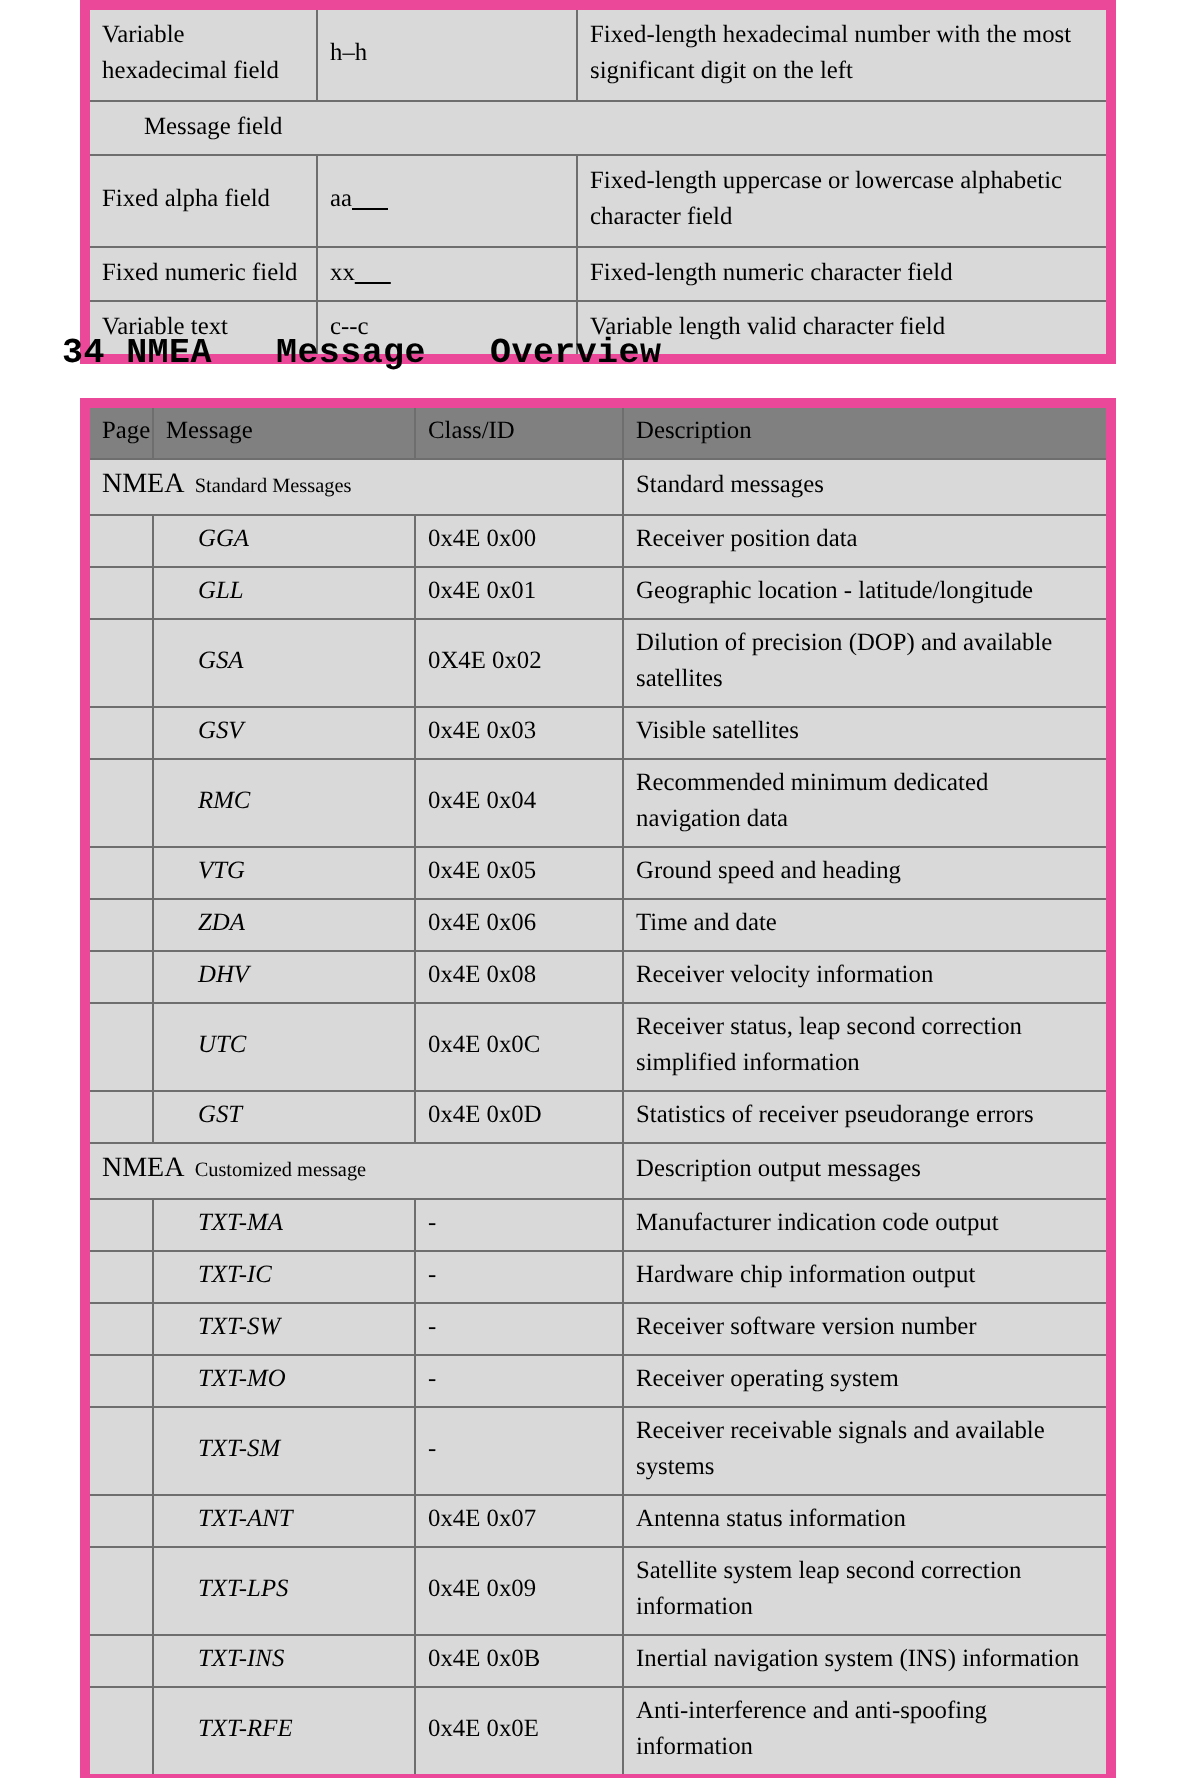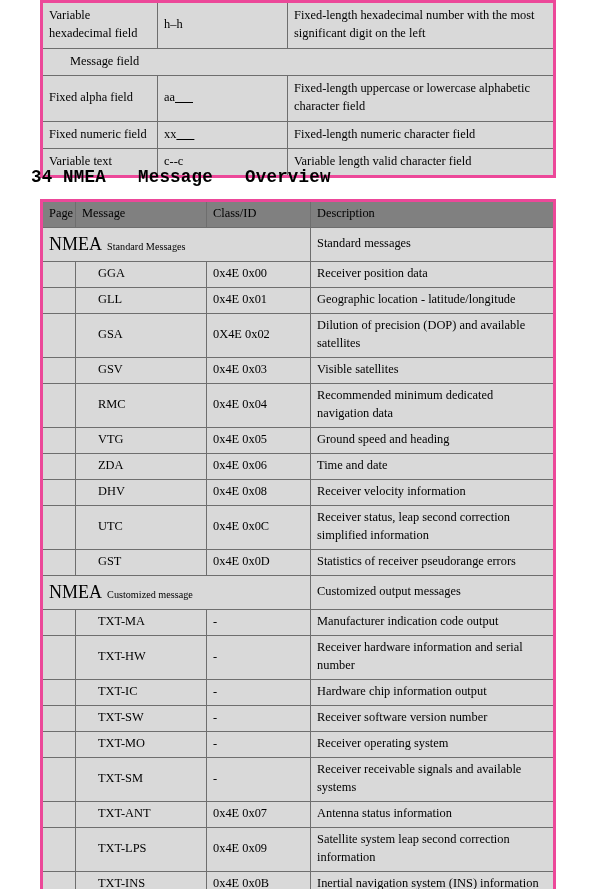--- a/index.html
+++ b/index.html
@@ -21,21 +21,21 @@
     left: 0;
     top: 0;
     width: 600px;
     height: 889px;
   }
 
   
   table.doc-table {
     border-collapse: collapse;
     table-layout: fixed;
-    border: 3px solid #ec4899;
+    border: 5px solid #ec4899;
     background: #22c55e;
   }
   table.doc-table td,
   table.doc-table th {
     border: 1px solid #6e6e6e;
     background: #d9d9d9;
     padding: 3px 6px 4px 6px;
     font-weight: normal;
     text-align: left;
     vertical-align: middle;
@@ -91,22 +91,22 @@
     width: 513px;
   }
   #table-nmea-overview col.cpage { width: 34px; }
   #table-nmea-overview col.cmsg  { width: 131px; }
   #table-nmea-overview col.cid   { width: 104px; }
   #table-nmea-overview col.cdesc { width: 244px; }
 
   #table-nmea-overview td {
     height: 16px;
   }
-  .msg-name { padding-left: 22px !important; }
-  .group-big { font-size: 18px; }
+  .msg-name { padding-left: 22px !important; font-style: italic; }
+  .group-big { font-size: 14px; }
   .group-small { font-size: 10.2px; }
   .small-txt { font-size: 10.2px; }
   .two-line { height: 32px; }
 </style>
 </head>
 <body>
 
 <div class="page">
 
   <table class="doc-table" id="table-field-types">
@@ -246,36 +246,30 @@
         <td></td>
         <td class="msg-name">GST</td>
         <td>0x4E 0x0D</td>
         <td class="small-txt">Statistics of receiver pseudorange errors</td>
       </tr>
 
       <tr>
         <td colspan="3" style="height:17px;">
           <span class="group-big">NMEA</span><span class="group-small">&nbsp;&nbsp;</span><span class="group-small">Customized message</span>
         </td>
-        <td class="small-txt">Customized output messages</td>
+        <td class="small-txt">Description output messages</td>
       </tr>
 
       <tr>
         <td></td>
         <td class="msg-name">TXT-MA</td>
         <td>-</td>
         <td>Manufacturer indication code output</td>
       </tr>
 
-      <tr class="two-line">
-        <td></td>
-        <td class="msg-name">TXT-HW</td>
-        <td>-</td>
-        <td class="just">Receiver hardware information and serial number</td>
-      </tr>
 
       <tr>
         <td></td>
         <td class="msg-name">TXT-IC</td>
         <td>-</td>
         <td>Hardware chip information output</td>
       </tr>
 
       <tr>
         <td></td>

